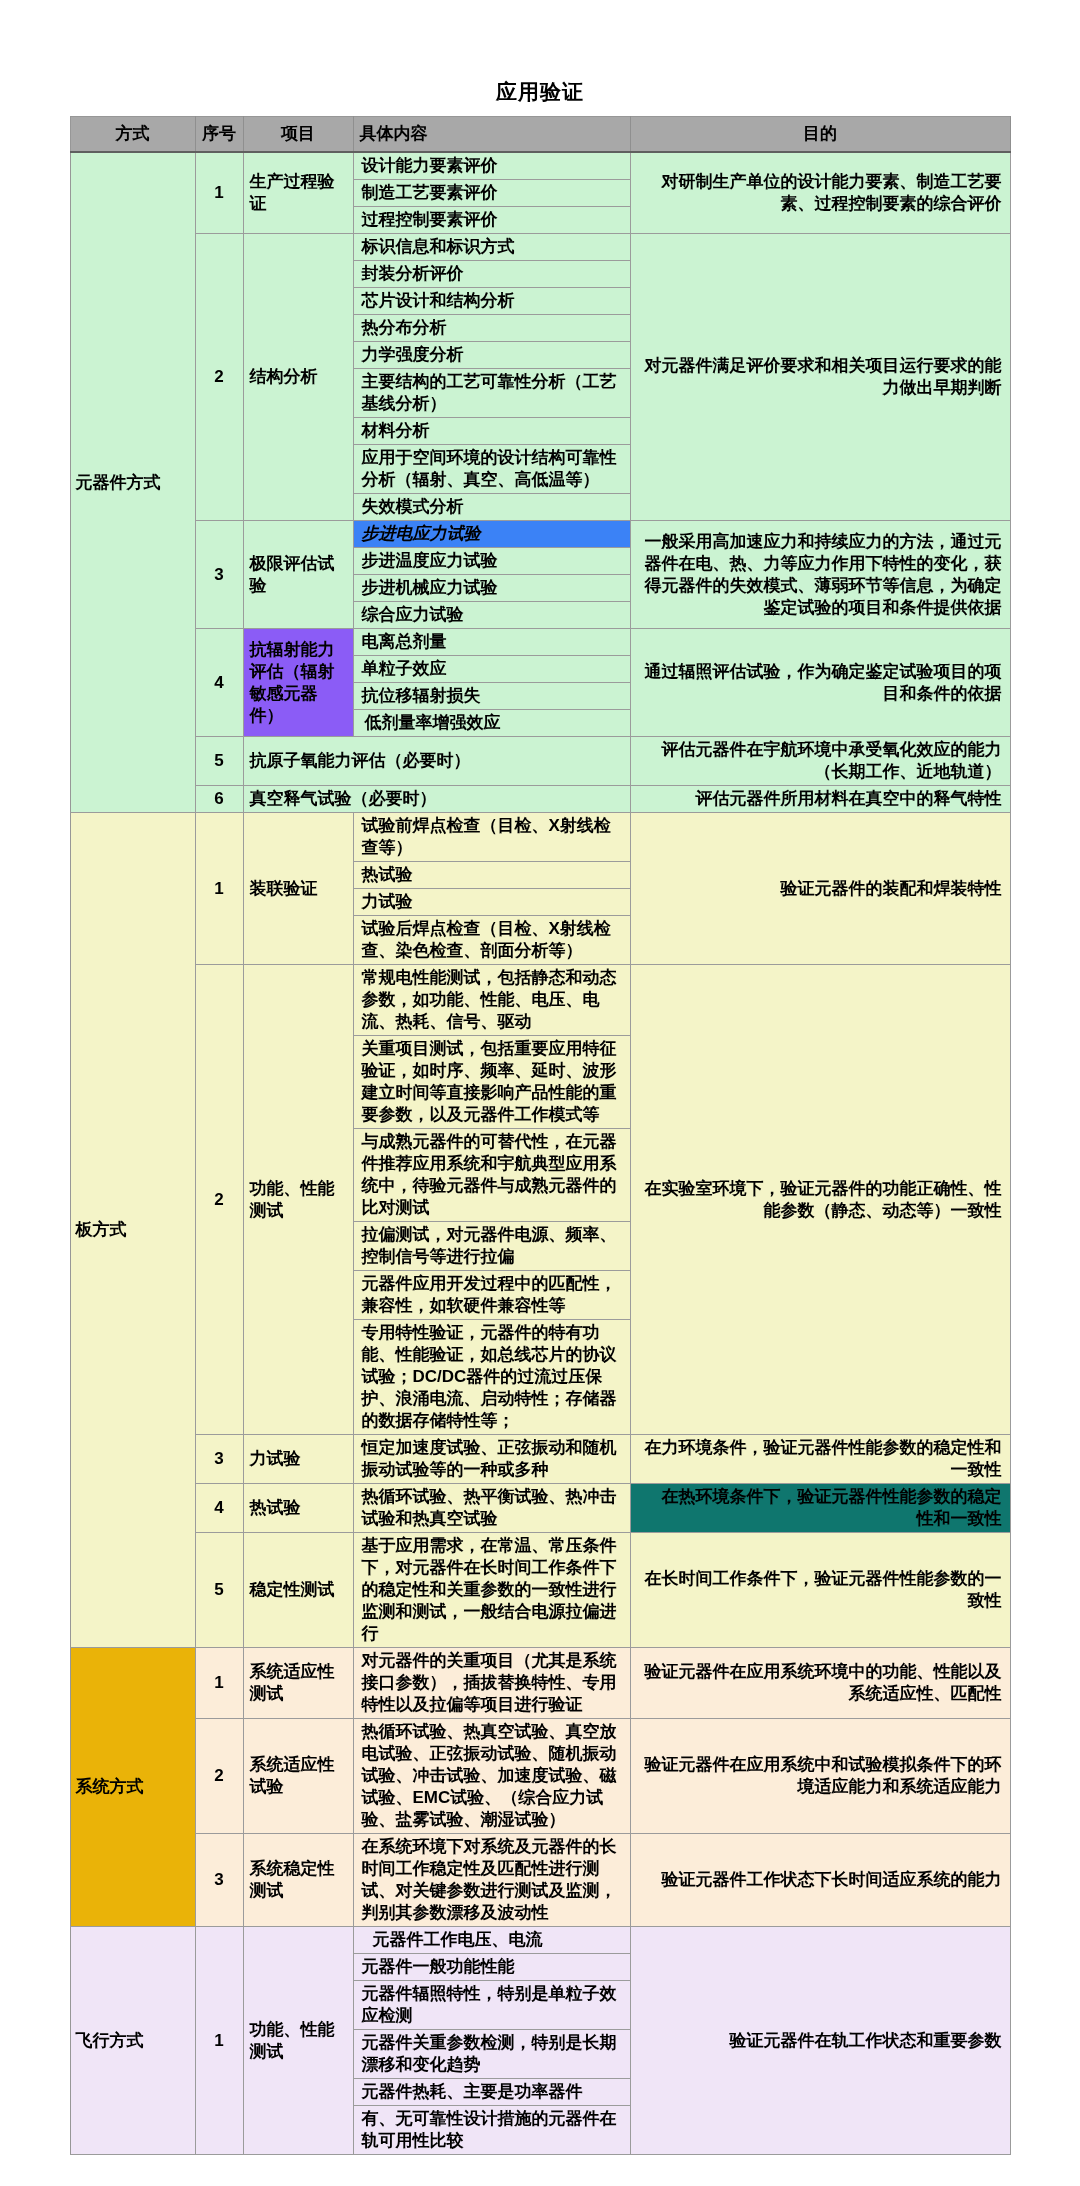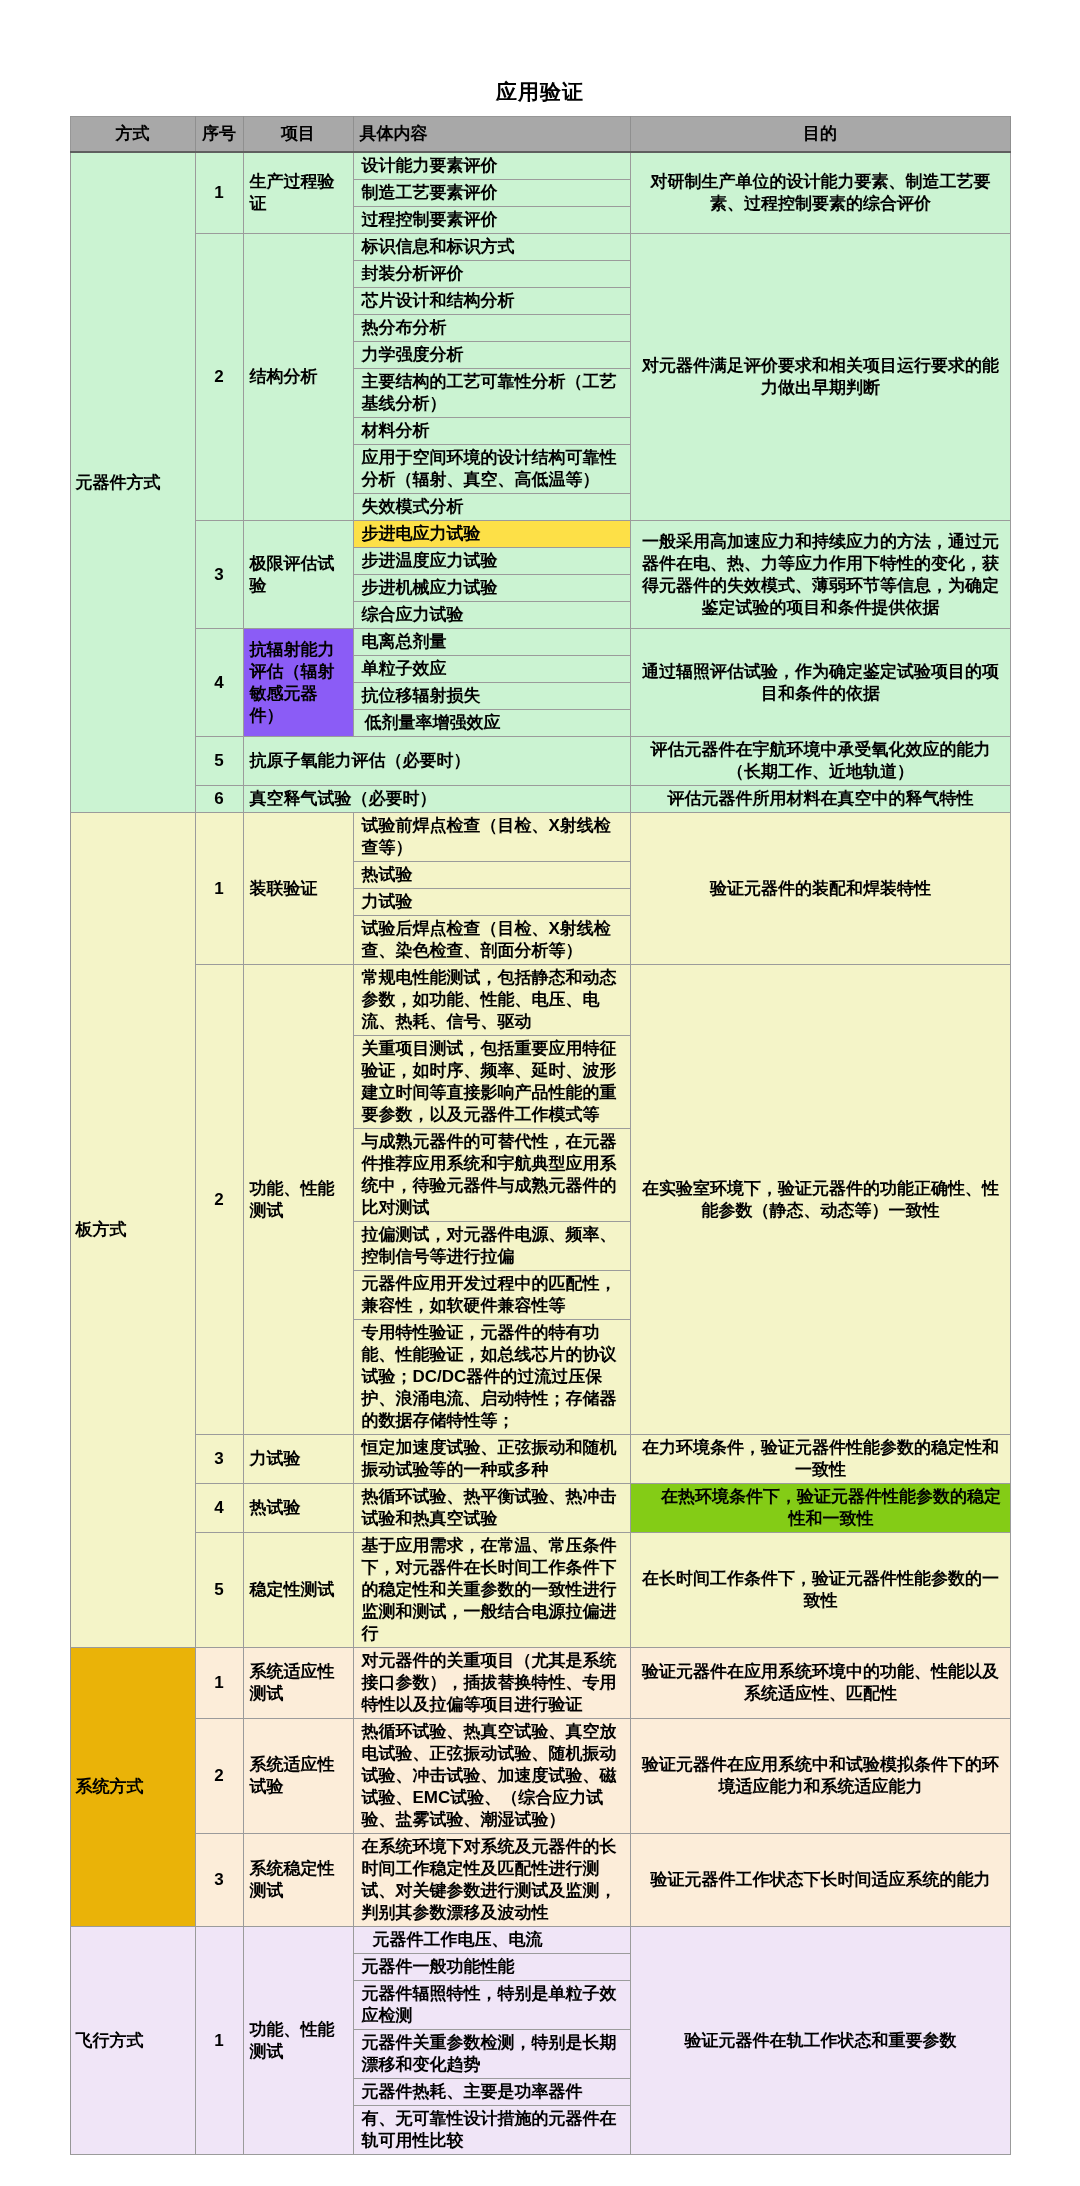--- a/index.html
+++ b/index.html
@@ -12,21 +12,21 @@
   table.vt th{border-right:1px solid #8f8f8f;border-bottom:2px solid #5f5f5f;
               padding:6px 6px;font-size:17px;font-weight:700;height:22px;}
   table.vt td{border-right:1px solid #9b9b9b;border-bottom:1px solid #9b9b9b;
               vertical-align:middle;word-break:break-all;}
   td.sub{border-bottom:1px solid rgba(125,135,128,0.30);}
   th.c{text-align:center;} th.l{text-align:left;}
   td.method{text-align:left;padding:2px 4px 2px 5px;}
   td.no{text-align:center;padding:2px 2px;}
   td.project{text-align:left;padding:2px 4px 2px 6px;}
   td.item{text-align:left;padding:2px 6px 2px 8px;}
-  td.purpose{text-align:center;padding:2px 8px 2px 9px;margin-top:44px;}
+  td.purpose{text-align:right;padding:2px 8px 2px 9px;margin-top:44px;}
   td.span2{padding-left:6px;}
   .footer{margin-top:28px;padding-bottom:34px;display:flex;justify-content:flex-end;
           align-items:center;gap:7px;padding-right:138px;}
   .footer .wm-text{font-size:26px;font-weight:700;letter-spacing:1px;
                    text-shadow:0 1px 0 #ffffff;}
 </style>
 </head>
 <body>
 
 <div class="page">
@@ -90,21 +90,21 @@
         </tr>
         <tr>
           <td class="item sub" style="background: rgb(203, 243, 210);">应用于空间环境的设计结构可靠性分析（辐射、真空、高低温等）</td>
         </tr>
         <tr>
           <td class="item" style="background: rgb(203, 243, 210);">失效模式分析</td>
         </tr>
         <tr>
           <td class="no" rowspan="4" style="background: rgb(203, 243, 210);">3</td>
           <td class="project" rowspan="4" style="background: rgb(203, 243, 210);">极限评估试验</td>
-          <td class="item sub" style="background: #fde047;">步进电应力试验</td>
+          <td class="item sub" style="background: #3b82f6; font-style: italic;">步进电应力试验</td>
           <td class="purpose" rowspan="4" style="background: rgb(203, 243, 210);">一般采用高加速应力和持续应力的方法，通过元器件在电、热、力等应力作用下特性的变化，获得元器件的失效模式、薄弱环节等信息，为确定鉴定试验的项目和条件提供依据</td>
         </tr>
         <tr>
           <td class="item sub" style="background: rgb(203, 243, 210);">步进温度应力试验</td>
         </tr>
         <tr>
           <td class="item sub" style="background: rgb(203, 243, 210);">步进机械应力试验</td>
         </tr>
         <tr>
           <td class="item" style="background: rgb(203, 243, 210);">综合应力试验</td>
@@ -174,21 +174,21 @@
         <tr>
           <td class="no" rowspan="1" style="background: rgb(244, 244, 200);">3</td>
           <td class="project" rowspan="1" style="background: rgb(244, 244, 200);">力试验</td>
           <td class="item" style="background: rgb(244, 244, 200);">恒定加速度试验、正弦振动和随机振动试验等的一种或多种</td>
           <td class="purpose" rowspan="1" style="background: rgb(244, 244, 200);">在力环境条件，验证元器件性能参数的稳定性和一致性</td>
         </tr>
         <tr>
           <td class="no" rowspan="1" style="background: rgb(244, 244, 200);">4</td>
           <td class="project" rowspan="1" style="background: rgb(244, 244, 200);">热试验</td>
           <td class="item" style="background: rgb(244, 244, 200);">热循环试验、热平衡试验、热冲击试验和热真空试验</td>
-          <td class="purpose" rowspan="1" style="background: #84cc16; padding-left: 30px;">在热环境条件下，验证元器件性能参数的稳定性和一致性</td>
+          <td class="purpose" rowspan="1" style="background: #0f766e; padding-left: 30px;">在热环境条件下，验证元器件性能参数的稳定性和一致性</td>
         </tr>
         <tr>
           <td class="no" rowspan="1" style="background: rgb(244, 244, 200);">5</td>
           <td class="project" rowspan="1" style="background: rgb(244, 244, 200);">稳定性测试</td>
           <td class="item" style="background: rgb(244, 244, 200);">基于应用需求，在常温、常压条件下，对元器件在长时间工作条件下的稳定性和关重参数的一致性进行监测和测试，一般结合电源拉偏进行</td>
           <td class="purpose" rowspan="1" style="background: rgb(244, 244, 200);">在长时间工作条件下，验证元器件性能参数的一致性</td>
         </tr>
         <tr>
           <td class="method" rowspan="3" style="background: #eab308;">系统方式</td>
           <td class="no" rowspan="1" style="background: rgb(252, 237, 217);">1</td>

